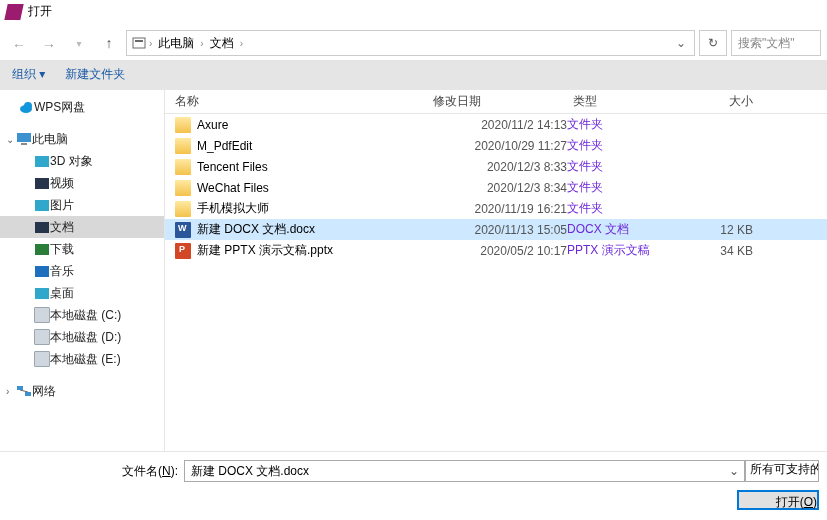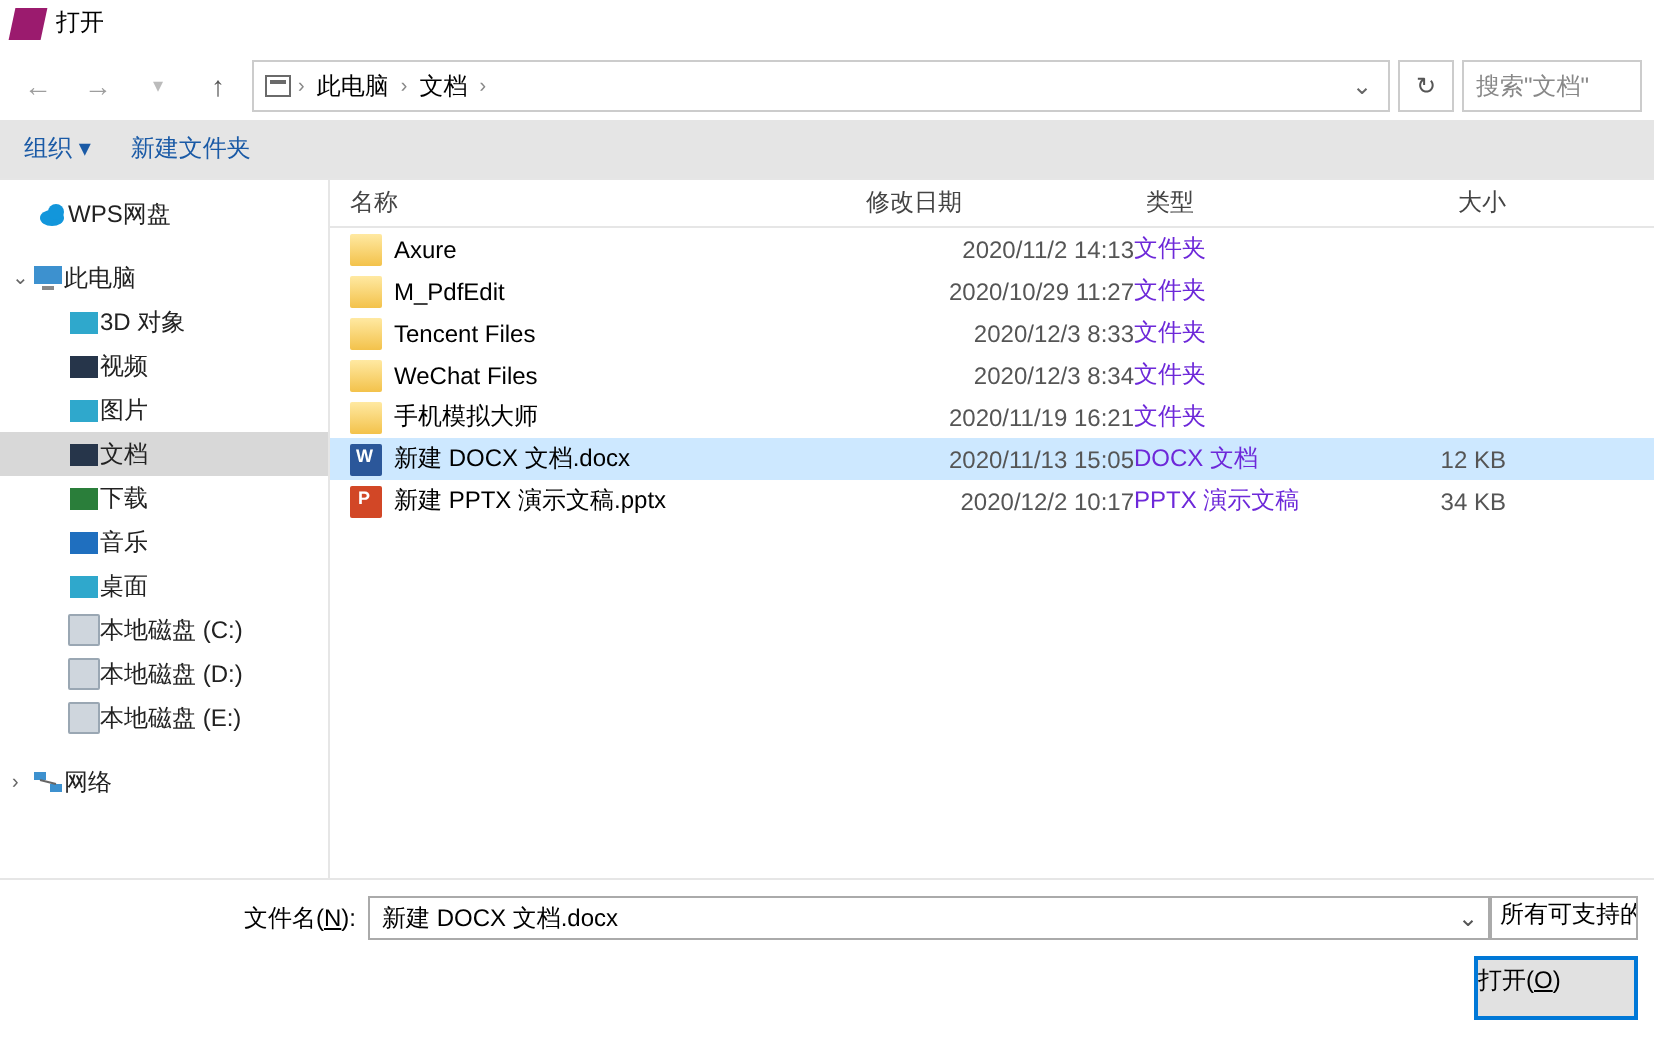--- a/index.html
+++ b/index.html
@@ -37,21 +37,21 @@
 .file-row.selected { background: #cde8ff; }
 .file-row .fname { width: 262px; padding-left: 10px; display: flex; align-items: center; gap: 6px;}
 .file-row .fdate { width: 140px; color: #555; text-align: right;}
 .file-row .ftype { width: 125px; color: #6d28d9;}
 .file-row .fsize { width: 75px; text-align: right; color: #555; padding-right: 14px;}
 .footer { border-top: 1px solid #e6e6e6; padding: 8px 8px 10px 8px; }
 .footer-row { display: flex; align-items: center; gap: 6px; margin-bottom: 8px; }
 .footer-label { width: 170px; text-align: right; }
 .fname-input { flex: 1; height: 22px; border: 1px solid #aaa; padding: 0 6px; background:#fff;}
 .filter-sel { width: 74px; height: 22px; border: 1px solid #aaa; padding: 0 4px; overflow:hidden; white-space:nowrap;}
-.btn { min-width: 82px; height: 32px; border: 1px solid #888; background: #e1e1e1; text-align: left; line-height: 20px; }
+.btn { min-width: 82px; height: 20px; border: 1px solid #888; background: #e1e1e1; text-align: right; line-height: 20px; }
 .btn.primary { border: 2px solid #0078d7; background:#e1e1e1;}
 .footer-buttons { display: flex; gap: 6px; justify-content: flex-end; padding-right: 0;}
 .ic { width:16px; height:16px; flex-shrink:0; }
 .ic-folder { background: linear-gradient(#ffe9a2,#f3c24b); border-radius:1px; }
 .ic-docx { background:#2b579a; border-radius:1px; position:relative; }
 .ic-docx::after{content:"W";color:#fff;font-size:9px;position:absolute;left:3px;top:1px;font-weight:bold;}
 .ic-pptx { background:#d24726; border-radius:1px; position:relative;}
 .ic-pptx::after{content:"P";color:#fff;font-size:9px;position:absolute;left:4px;top:1px;font-weight:bold;}
 .ic-xlsx { background:#217346; border-radius:1px; position:relative;}
 .ic-xlsx::after{content:"X";color:#fff;font-size:9px;position:absolute;left:4px;top:1px;font-weight:bold;}
@@ -253,21 +253,21 @@
           </div>
           <div class="fdate">2020/11/13 15:05</div>
           <div class="ftype">DOCX 文档</div>
           <div class="fsize">12 KB</div>
         </div>
         <div class="file-row">
           <div class="fname">
             <span class="ic ic-pptx"></span>
             <span>新建 PPTX 演示文稿.pptx</span>
           </div>
-          <div class="fdate">2020/12/2 10:17</div>
+          <div class="fdate">2020/05/2 10:17</div>
           <div class="ftype">PPTX 演示文稿</div>
           <div class="fsize">34 KB</div>
         </div>
       </div>
   </div>
 </div>
 
 <div class="footer">
   <div class="footer-row">
     <div class="footer-label">

